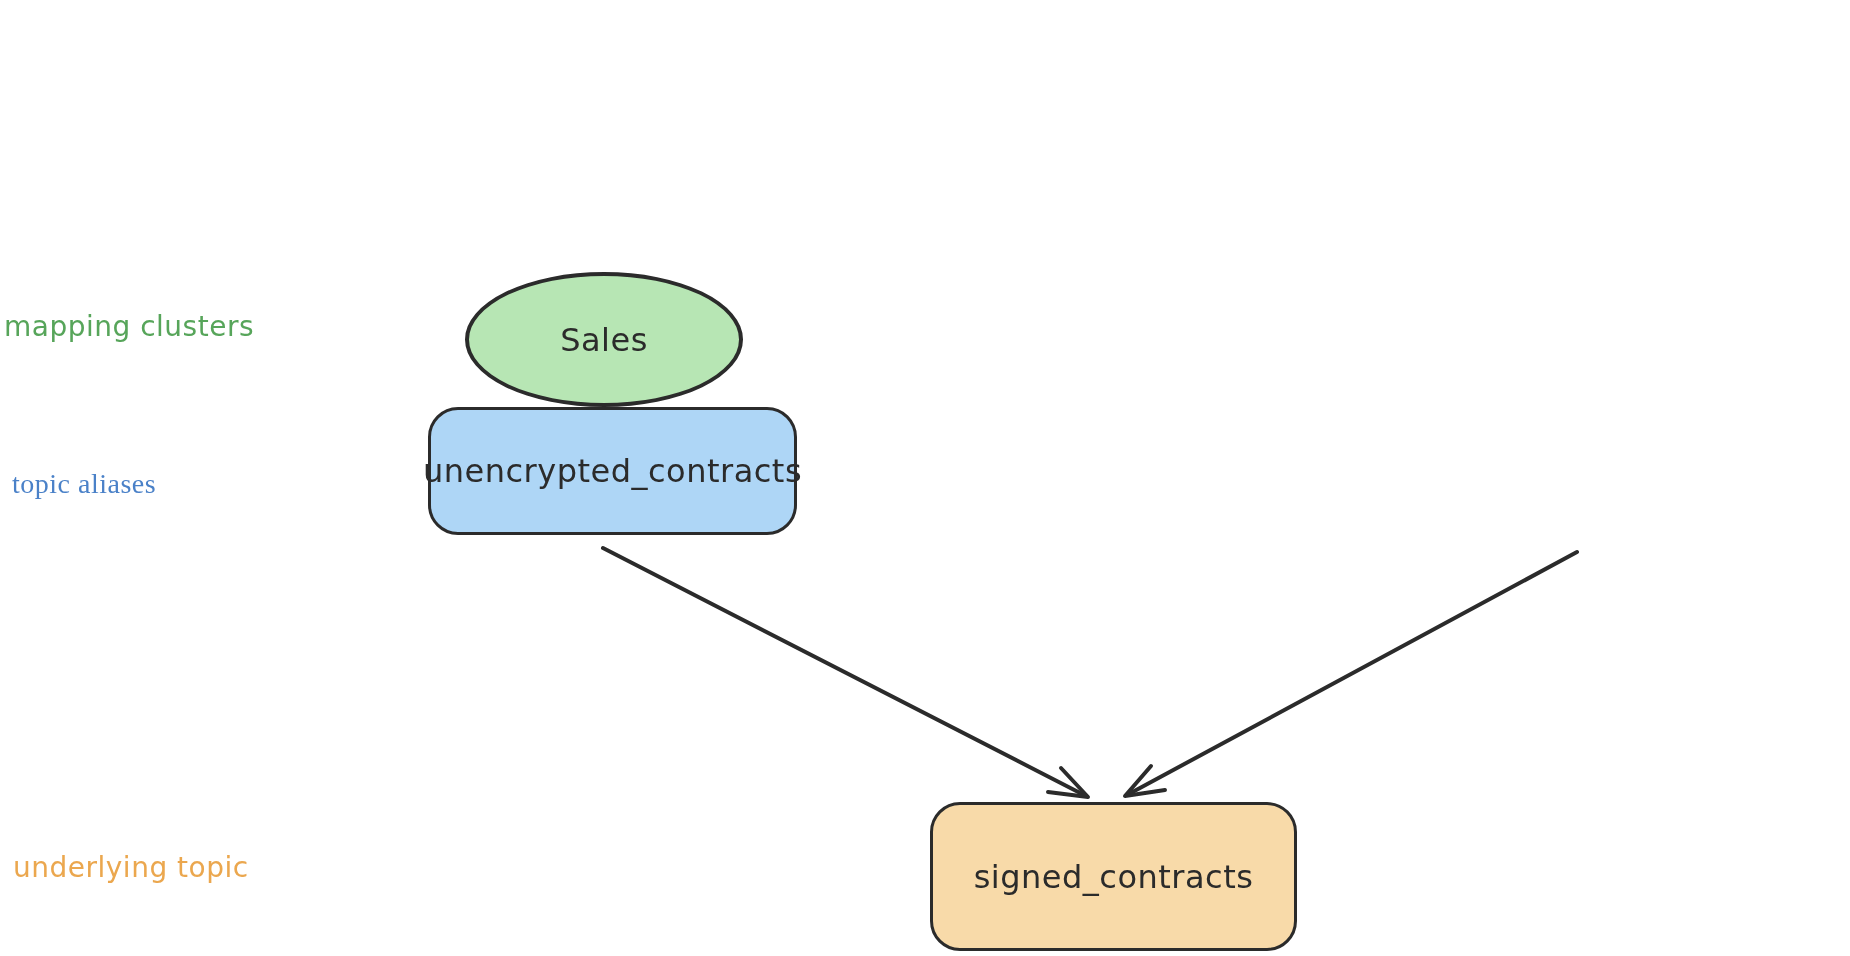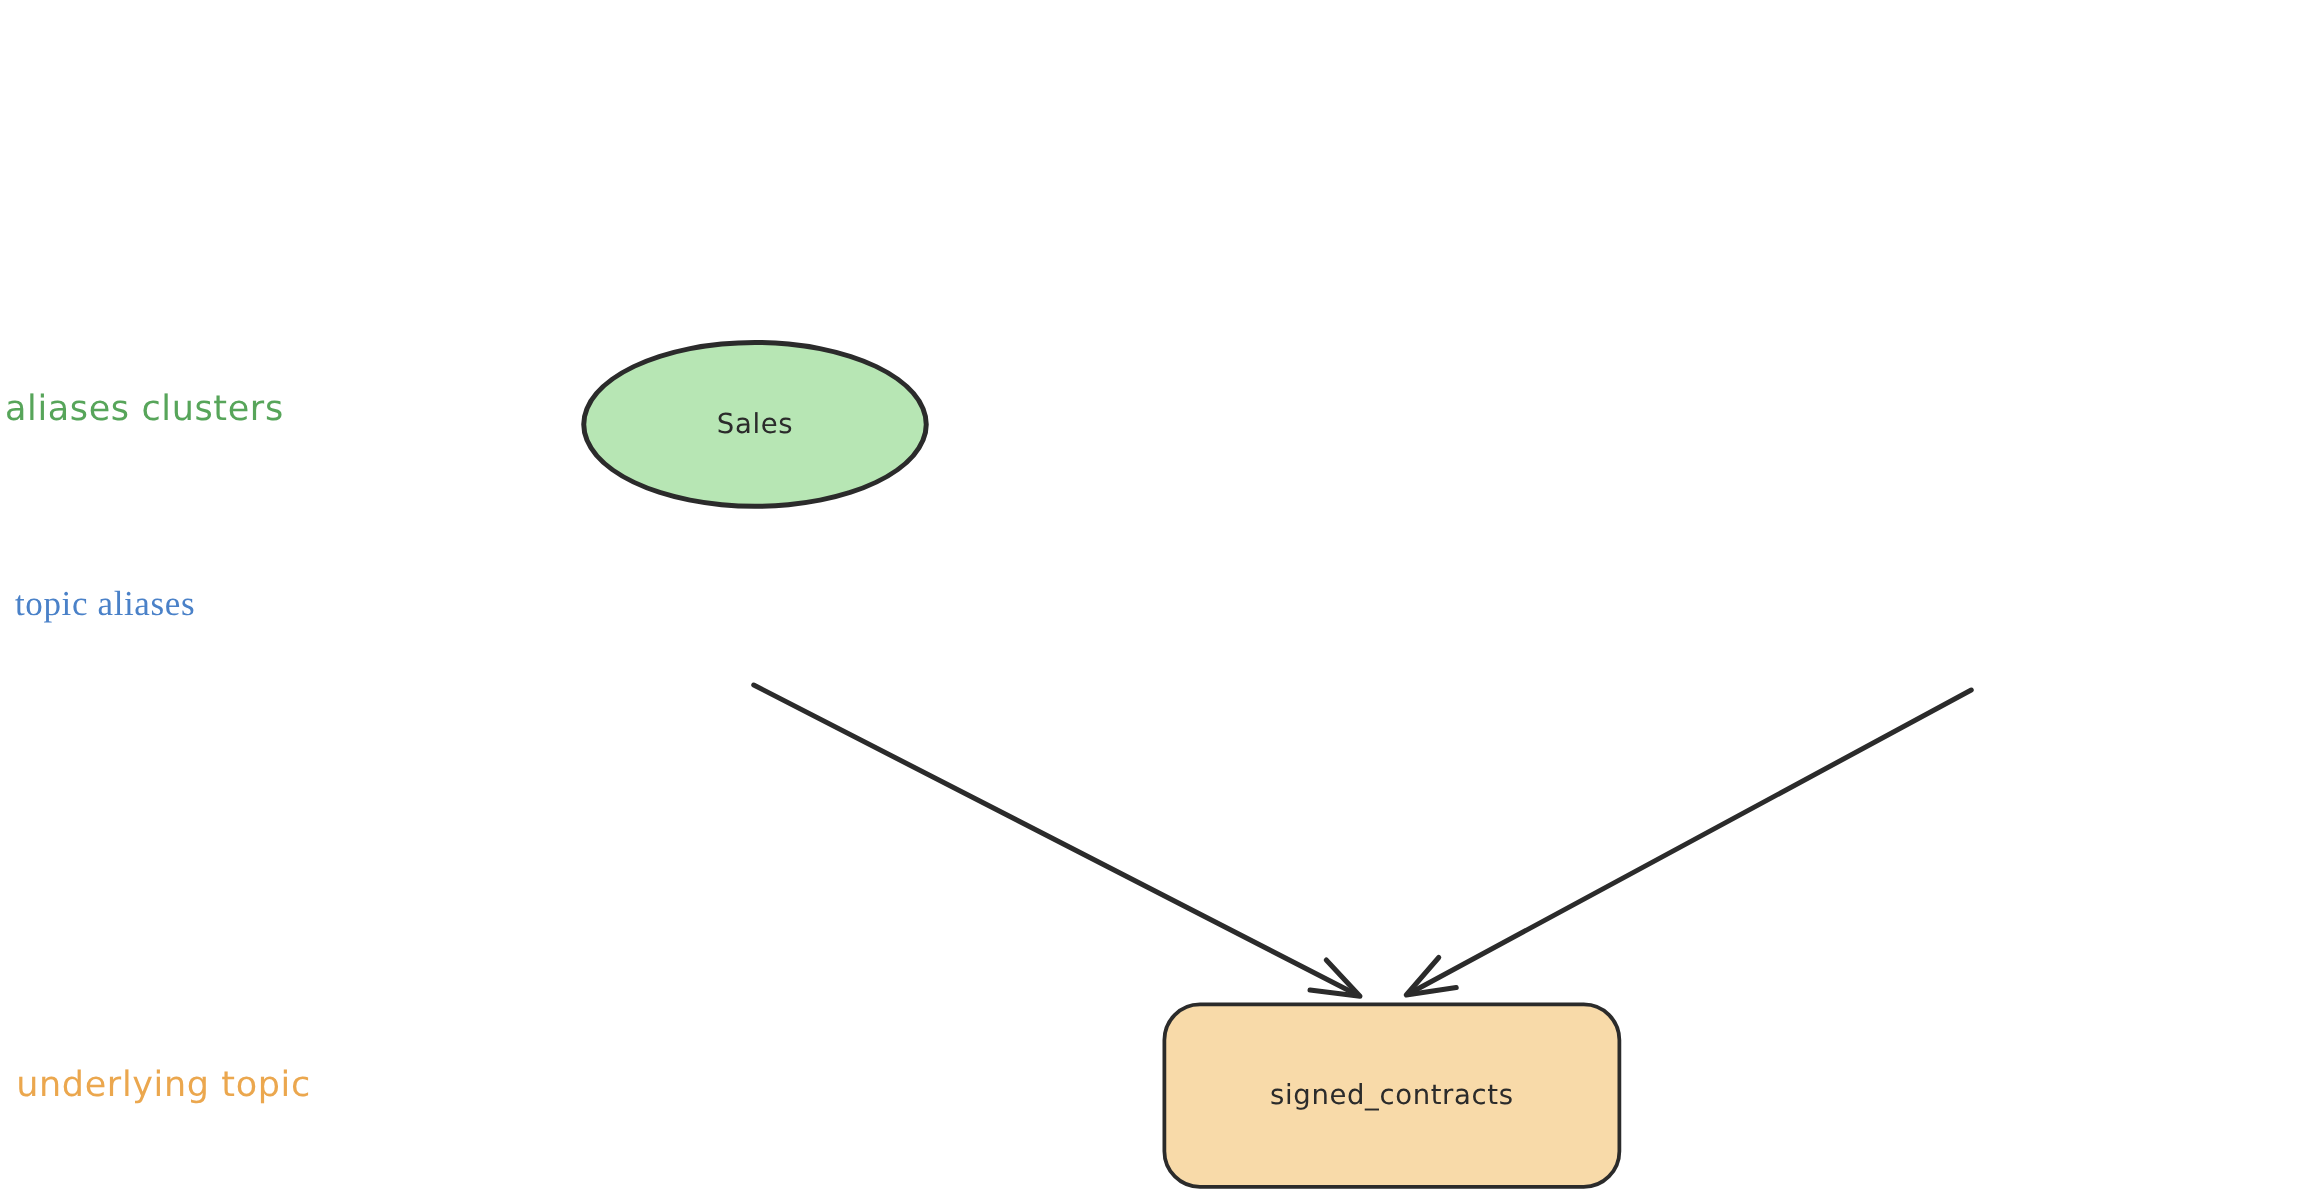--- a/index.html
+++ b/index.html
@@ -40,21 +40,21 @@
     font-weight:500;
   }
   .row-label.green{color:var(--green-label);}
   .row-label.blue{color:var(--blue-label);}
   .row-label.orange{color:var(--orange-label);text-align:center;}
   .node{
     position:absolute;
     display:flex;
     align-items:center;
     justify-content:center;
-    font-size:22px;
+    font-size:32px;
     letter-spacing:0.5px;
     color:var(--text);
     text-align:right;
     white-space:nowrap;
   }
   .ellipse{
     border:4px solid var(--stroke);
     border-radius:50%;
     background:var(--green-fill);
   }
@@ -77,21 +77,21 @@
     stroke-linecap:round;
     stroke-linejoin:round;
   }
 </style>
 </head>
 <body>
 
 <div id="canvas">
 
 
-  <div class="row-label green" style="left:4px;top:310px;">aliases clusters</div>
+  <div class="row-label green" style="left:4px;top:310px;">mapping clusters</div>
 
   <div class="row-label blue" style="left:12px;top:468px;font-family:Liberation Serif, serif;">topic aliases</div>
 
   <div class="row-label orange" style="left:13px;top:851px;">underlying topic</div>
 
   <svg id="arrow-layer" viewBox="0 0 1850 956" xmlns="http://www.w3.org/2000/svg">
     <g>
       <polyline points="603,548 1086,796"></polyline>
       <polyline points="1048,792 1088,797 1061,768"></polyline>
     </g>
@@ -99,19 +99,22 @@
       <polyline points="1577,552 1127,795"></polyline>
       <polyline points="1151,766 1125,796 1165,790"></polyline>
     </g>
   </svg>
 
   <div class="node ellipse" style="left:465px;top:272px;width:278px;height:135px;">
     <span>Sales</span>
   </div>
 
 
+  <div class="node rect blue" style="left:428px;top:407px;width:369px;height:128px;">
+    <span>unencrypted_contracts</span>
+  </div>
 
 
   <div class="node rect orange" style="left:930px;top:802px;width:367px;height:149px;">
     <span>signed_contracts</span>
   </div>
 
 </div>
 
 </body></html>

